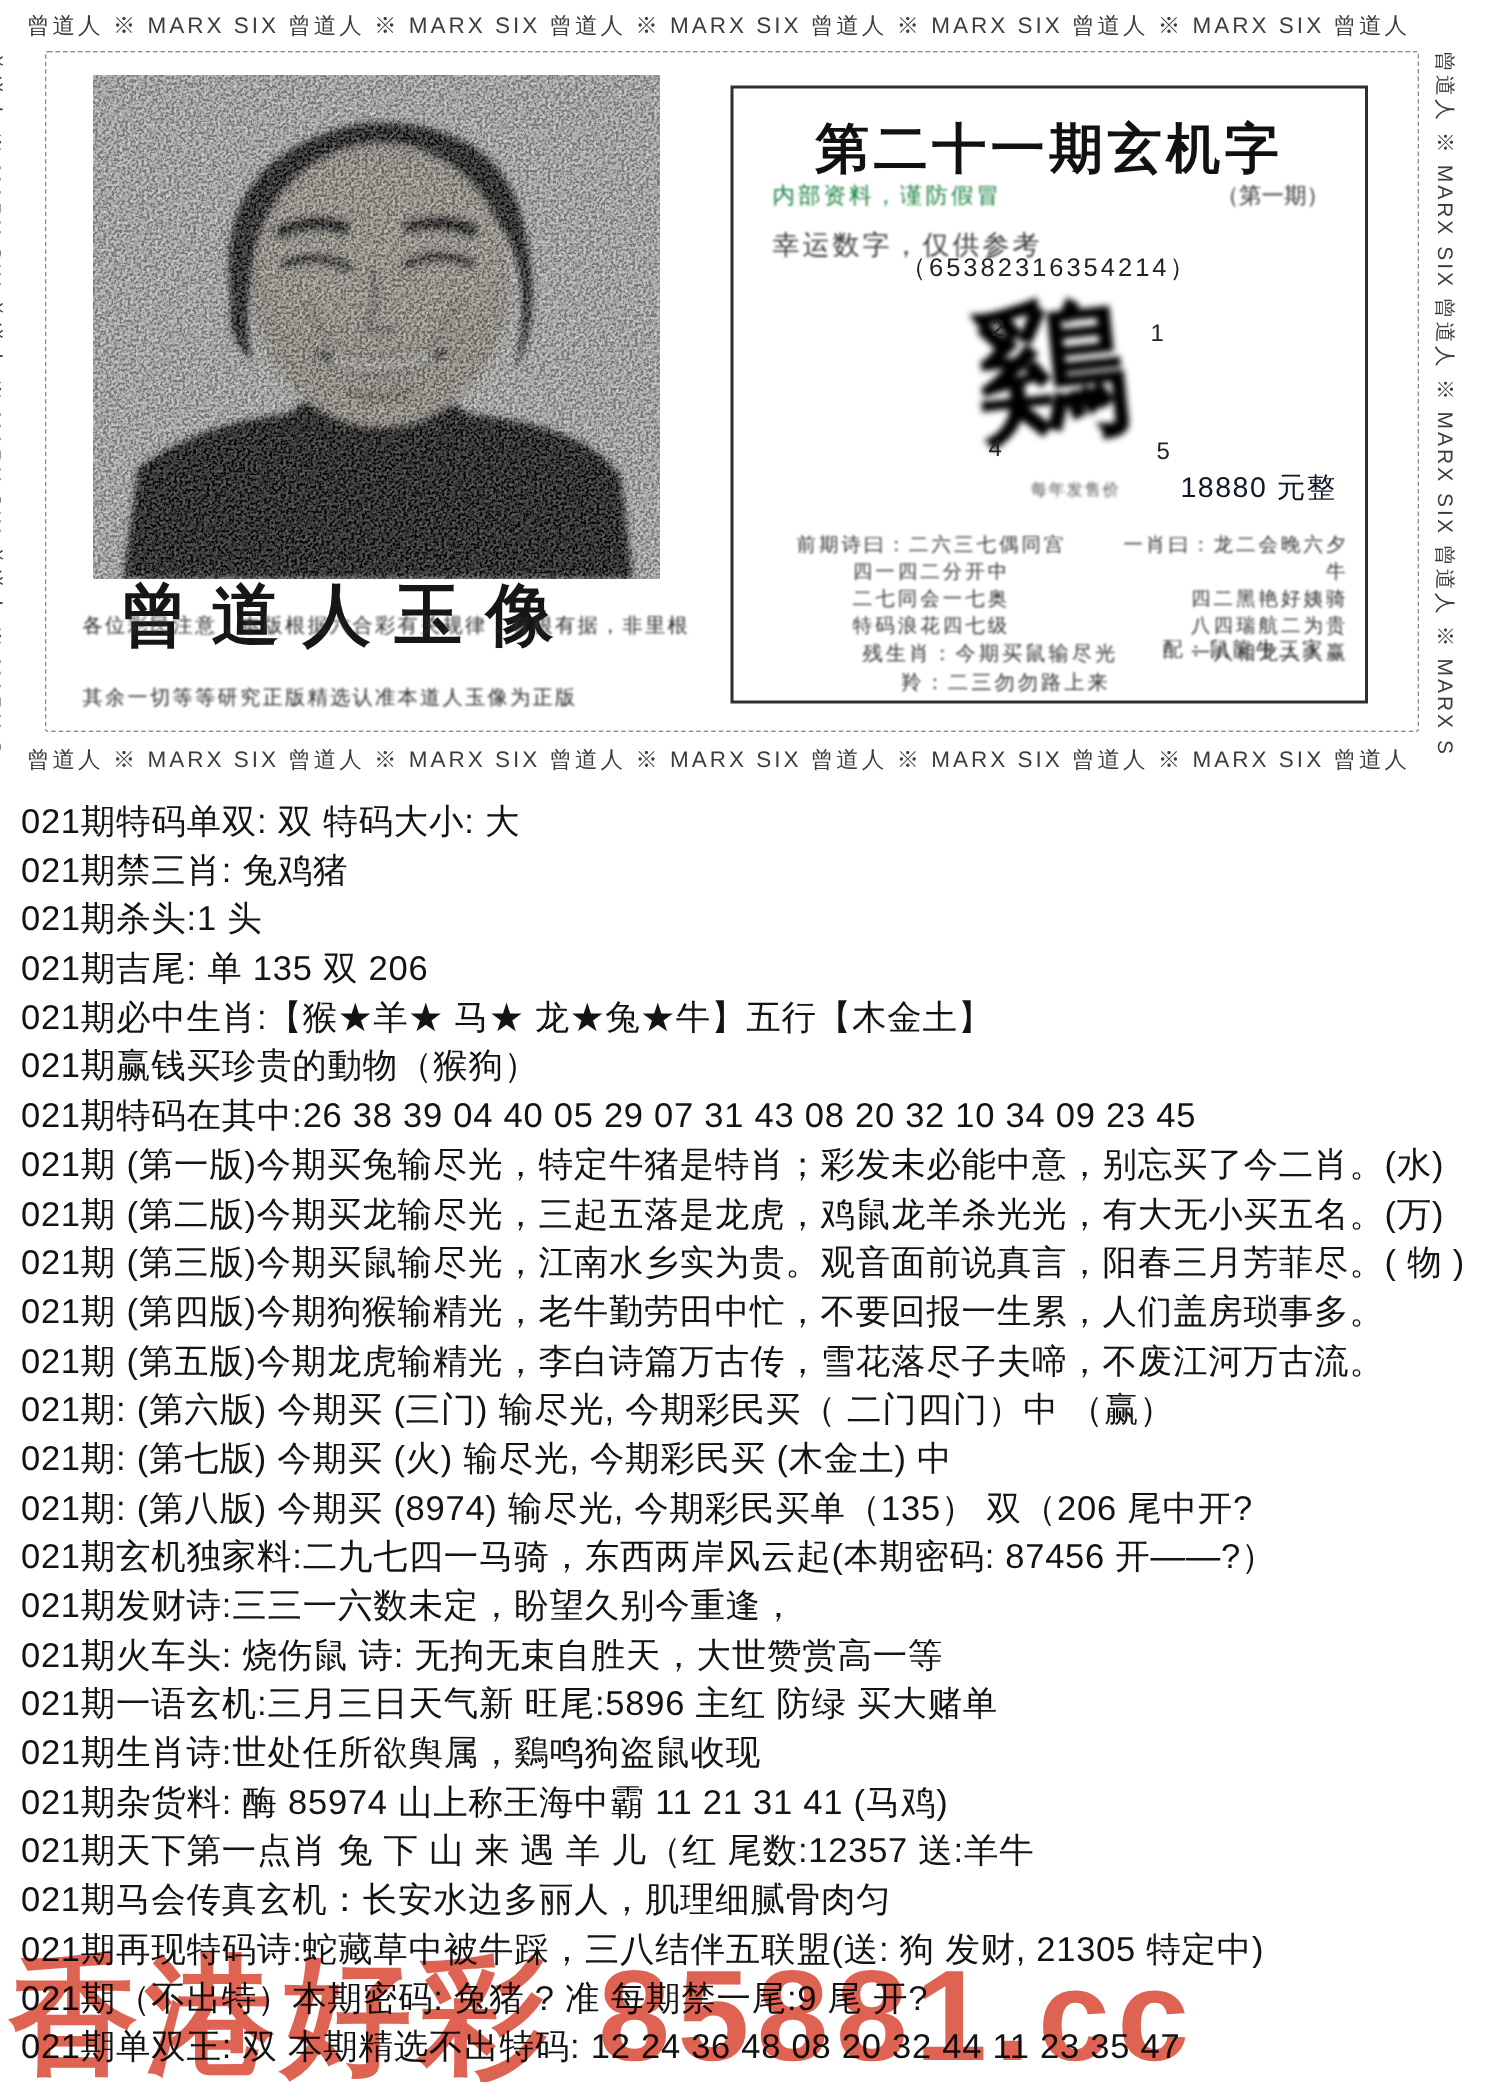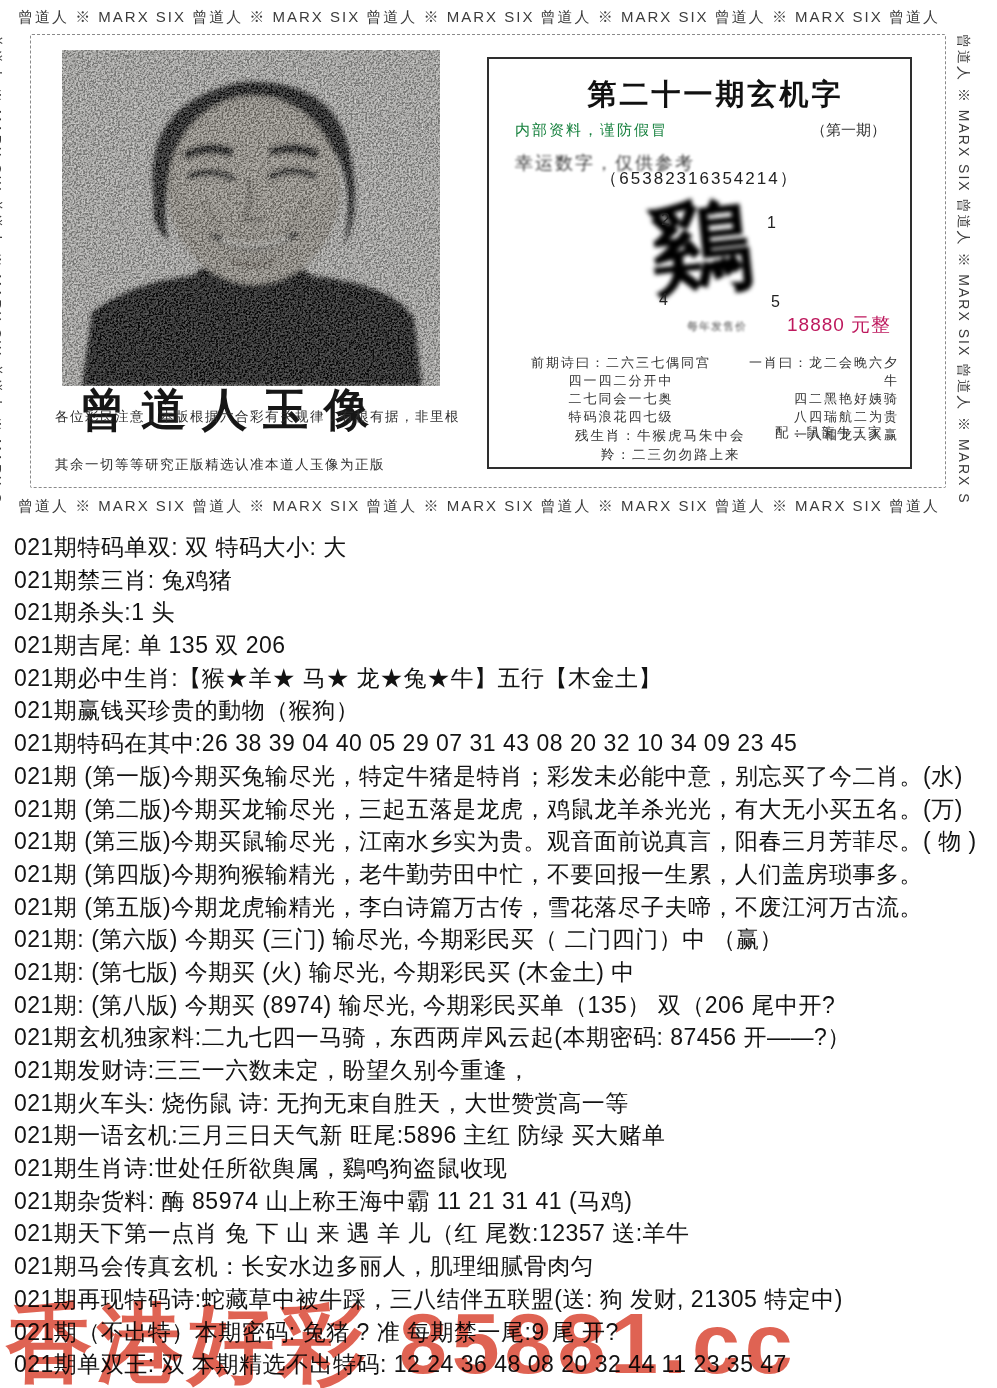--- a/index.html
+++ b/index.html
@@ -21,35 +21,35 @@
   .caption{position:absolute;left:80px;top:380px;width:370px;font-family:"DejaVu Serif",serif;
            font-weight:bold;font-size:45px;letter-spacing:16px;color:#161616;filter:blur(.4px);}
   .note{position:absolute;left:55px;width:400px;font-size:13.5px;color:#2c2c2c;
         letter-spacing:1.5px;filter:blur(.55px);white-space:nowrap;}
   .note1{top:408px;} .note2{top:456px;}
 
   
   .info-box{position:absolute;left:487px;top:57px;width:421px;height:408px;
             border:2px solid #2e2e2e;}
   .ib-title{position:absolute;left:0;top:16px;width:100%;text-align:center;
-            font-size:29px;font-weight:bold;letter-spacing:3px;color:#111;padding-left:16px;}
+            font-size:36px;font-weight:bold;letter-spacing:3px;color:#111;}
   .ib-sub1{position:absolute;left:26px;top:62px;font-size:15px;filter:blur(.7px);color:#15803d;letter-spacing:2px;}
   .ib-issue{position:absolute;right:24px;top:62px;font-size:15px;filter:blur(.6px);color:#333;margin-left:18px;}
   .ib-sub2{position:absolute;left:26px;top:92px;font-size:18px;filter:blur(.8px);color:#3a3a3a;letter-spacing:2px;}
   .ib-code{position:absolute;left:0;top:108px;width:100%;text-align:center;
            font-size:17px;letter-spacing:2px;color:#222;filter:blur(.4px);}
   .ib-glyph{position:absolute;left:118px;top:132px;width:190px;height:120px;
             font-size:100px;font-weight:bold;color:#0d0d0d;filter:blur(2.2px) contrast(1.2);
             transform:rotate(-6deg);line-height:110px;text-align:center;
             font-family:"DejaVu Serif",serif;}
   .gnum{position:absolute;font-size:16px;color:#222;filter:blur(.4px);}
   .gnum-tl{left:172px;top:152px;} .gnum-tr{left:278px;top:155px;}
   .gnum-bl{left:170px;top:232px;} .gnum-br{left:282px;top:234px;}
   .ib-price-prefix{position:absolute;left:198px;top:260px;font-size:11px;color:#555;filter:blur(.9px);letter-spacing:1px;}
-  .ib-price{position:absolute;left:298px;top:253px;font-size:19px;color:#be185d;filter:blur(.5px);letter-spacing:1px;text-align:center;}
+  .ib-price{position:absolute;left:298px;top:253px;font-size:19px;color:#0f172a;filter:blur(.5px);letter-spacing:1px;text-align:center;}
   .verse-col{position:absolute;top:295px;font-size:13px;line-height:18px;color:#333;
              filter:blur(.7px);letter-spacing:2px;}
   .verse-left{left:38px;width:188px;text-align:center;}
   .verse-right{left:252px;width:158px;text-align:right;}
   .ib-zl1{position:absolute;left:86px;top:368px;font-size:13.5px;color:#333;filter:blur(.6px);letter-spacing:2px;}
   .ib-zl2{position:absolute;left:112px;top:387px;font-size:13.5px;color:#333;filter:blur(.6px);letter-spacing:2px;}
   .ib-match{position:absolute;left:286px;top:365px;font-size:13.5px;color:#333;filter:blur(.6px);letter-spacing:2px;}
 
   
   .body-lines{position:absolute;left:14px;top:531px;width:975px;}
@@ -136,21 +136,21 @@
         <div class="verse-line">四一四二分开中</div>
         <div class="verse-line">二七同会一七奥</div>
         <div class="verse-line">特码浪花四七级</div>
       </div>
     <div class="verse-col verse-right">
         <div class="verse-line">一肖曰：龙二会晚六夕牛</div>
         <div class="verse-line">四二黑艳好姨骑</div>
         <div class="verse-line">八四瑞航二为贵</div>
         <div class="verse-line">一八相龙人人赢</div>
       </div>
-    <div class="ib-zl1">残生肖：牛猴虎马朱中会</div>
+    <div class="ib-zl1">残生肖：今期买鼠输尽光</div>
     <div class="ib-zl2">羚：二三勿勿路上来</div>
     <div class="ib-match">配：鼠龍牛三家</div>
   </div>
 
   <div class="body-lines">
       <div class="body-line">021期特码单双: 双   特码大小: 大</div>
       <div class="body-line">021期禁三肖: 兔鸡猪</div>
       <div class="body-line">021期杀头:1 头</div>
       <div class="body-line">021期吉尾: 单 135 双   206</div>
       <div class="body-line">021期必中生肖:【猴★羊★ 马★ 龙★兔★牛】五行【木金土】</div>

